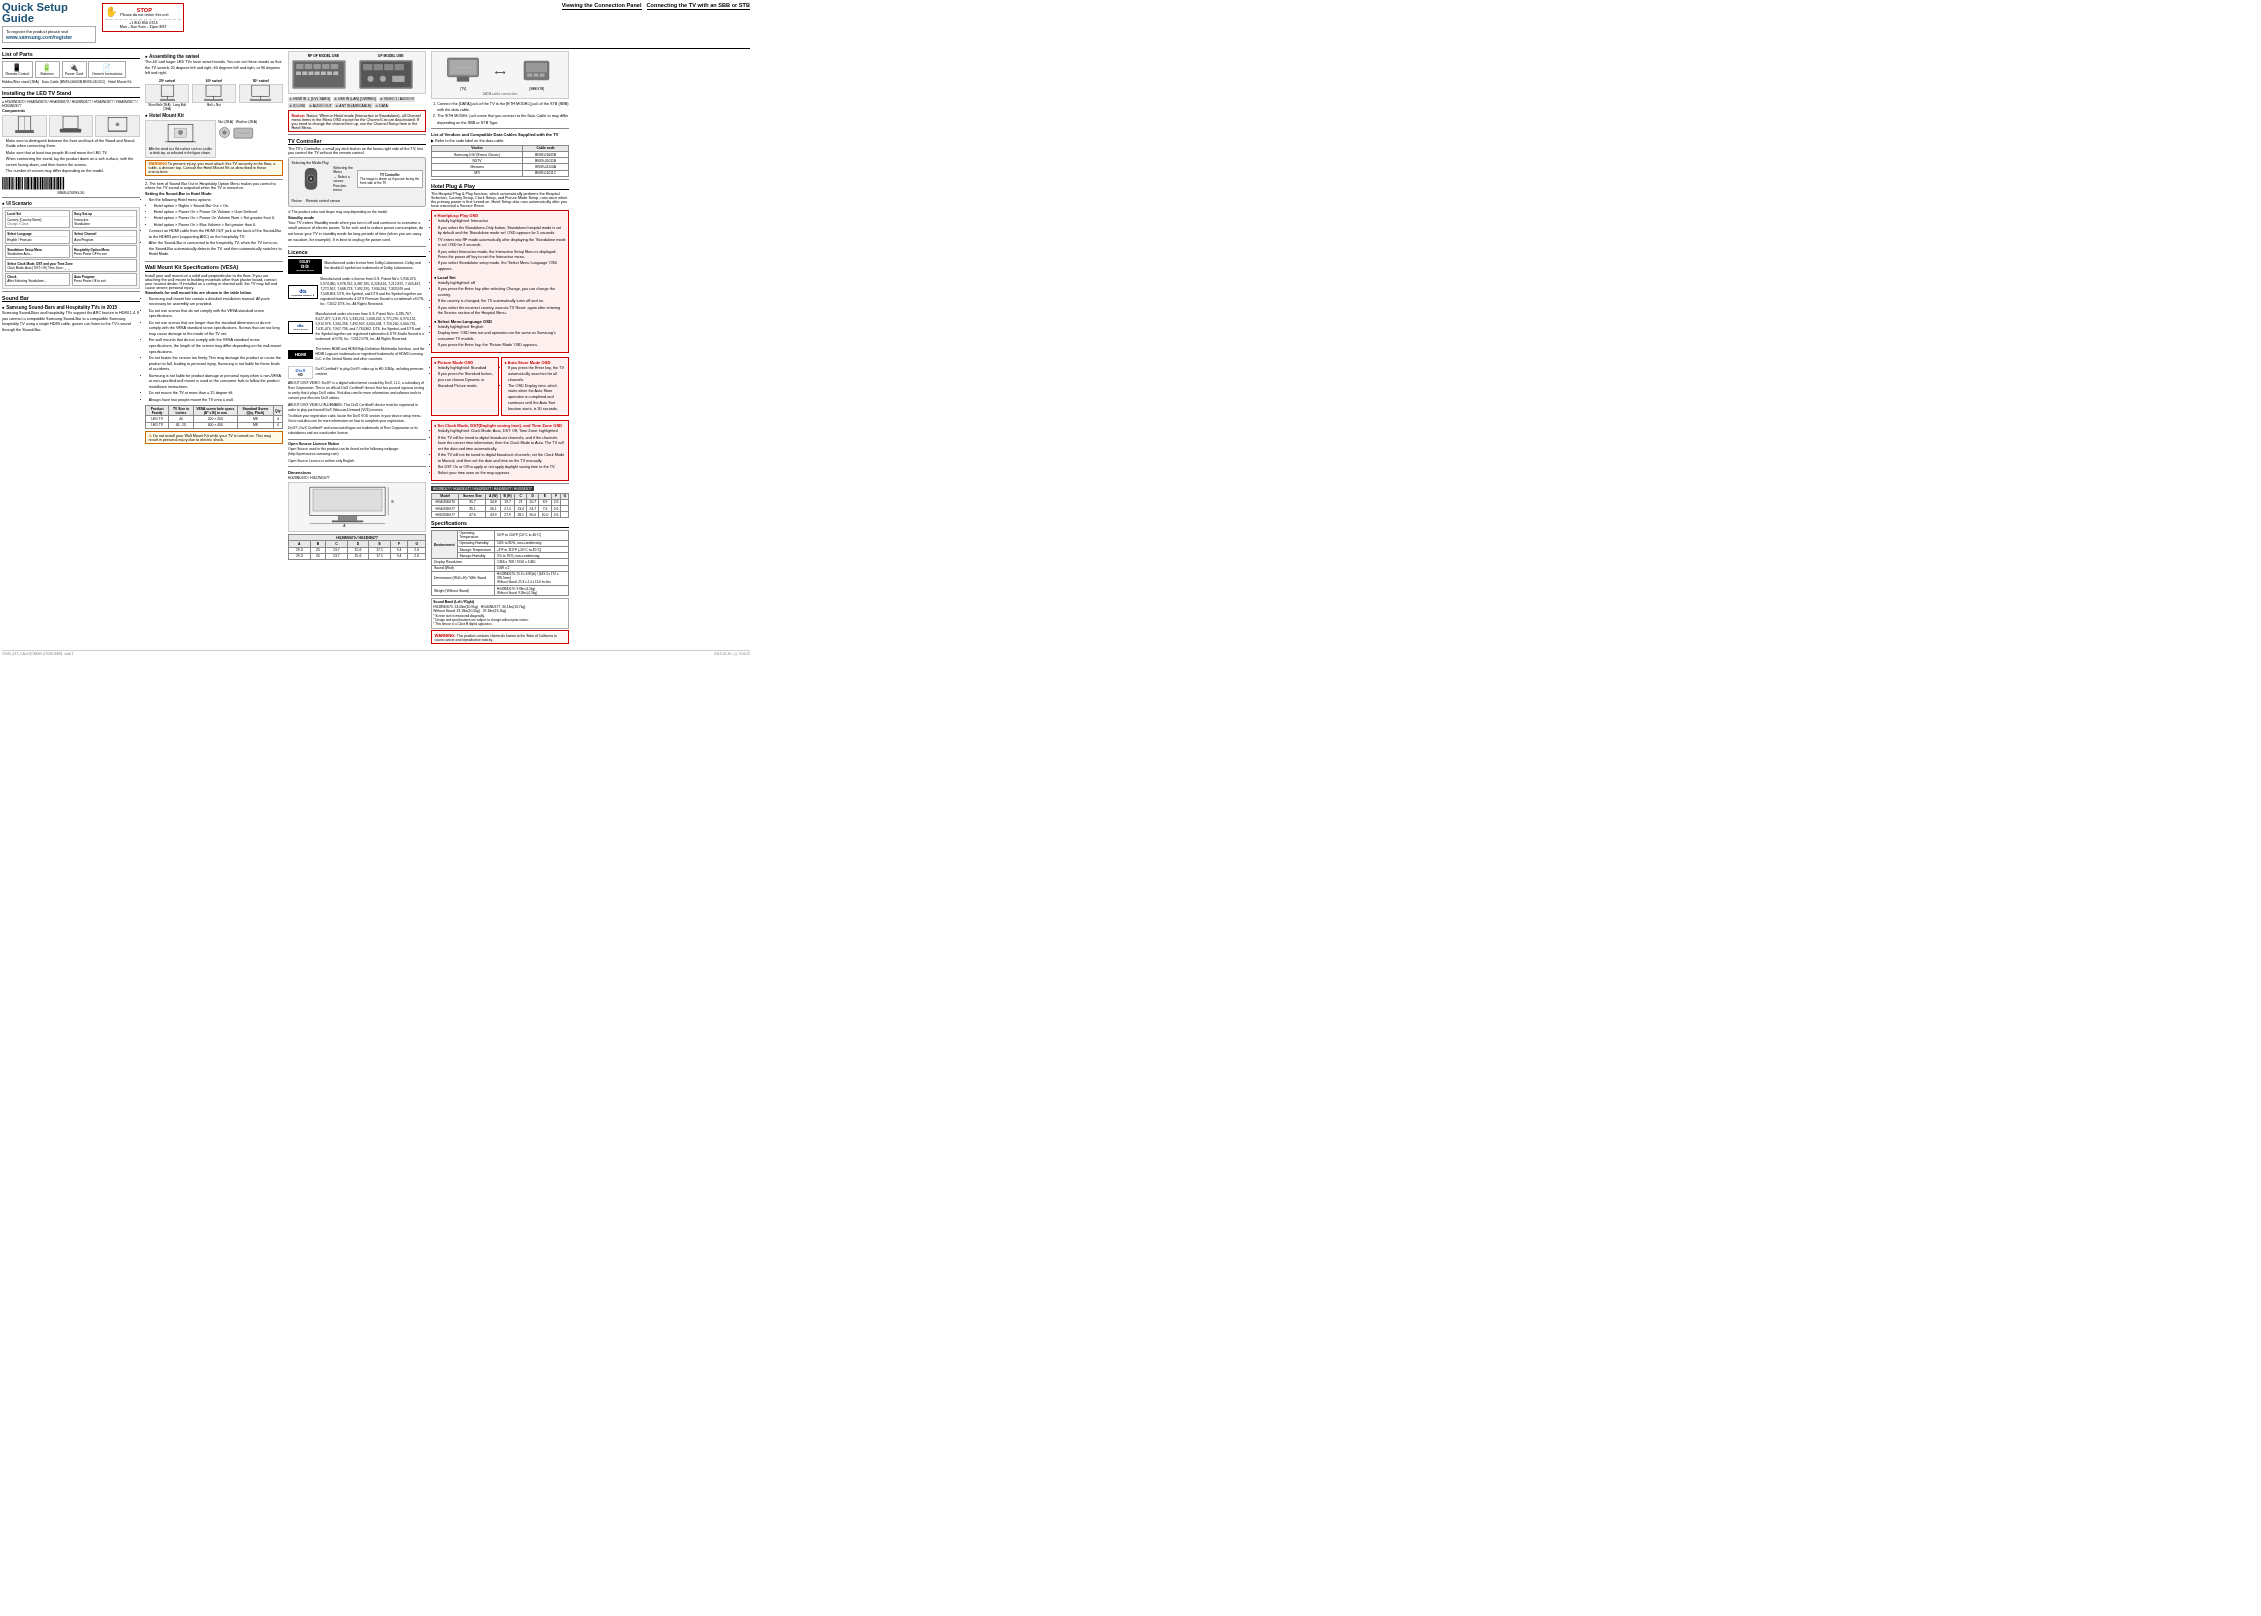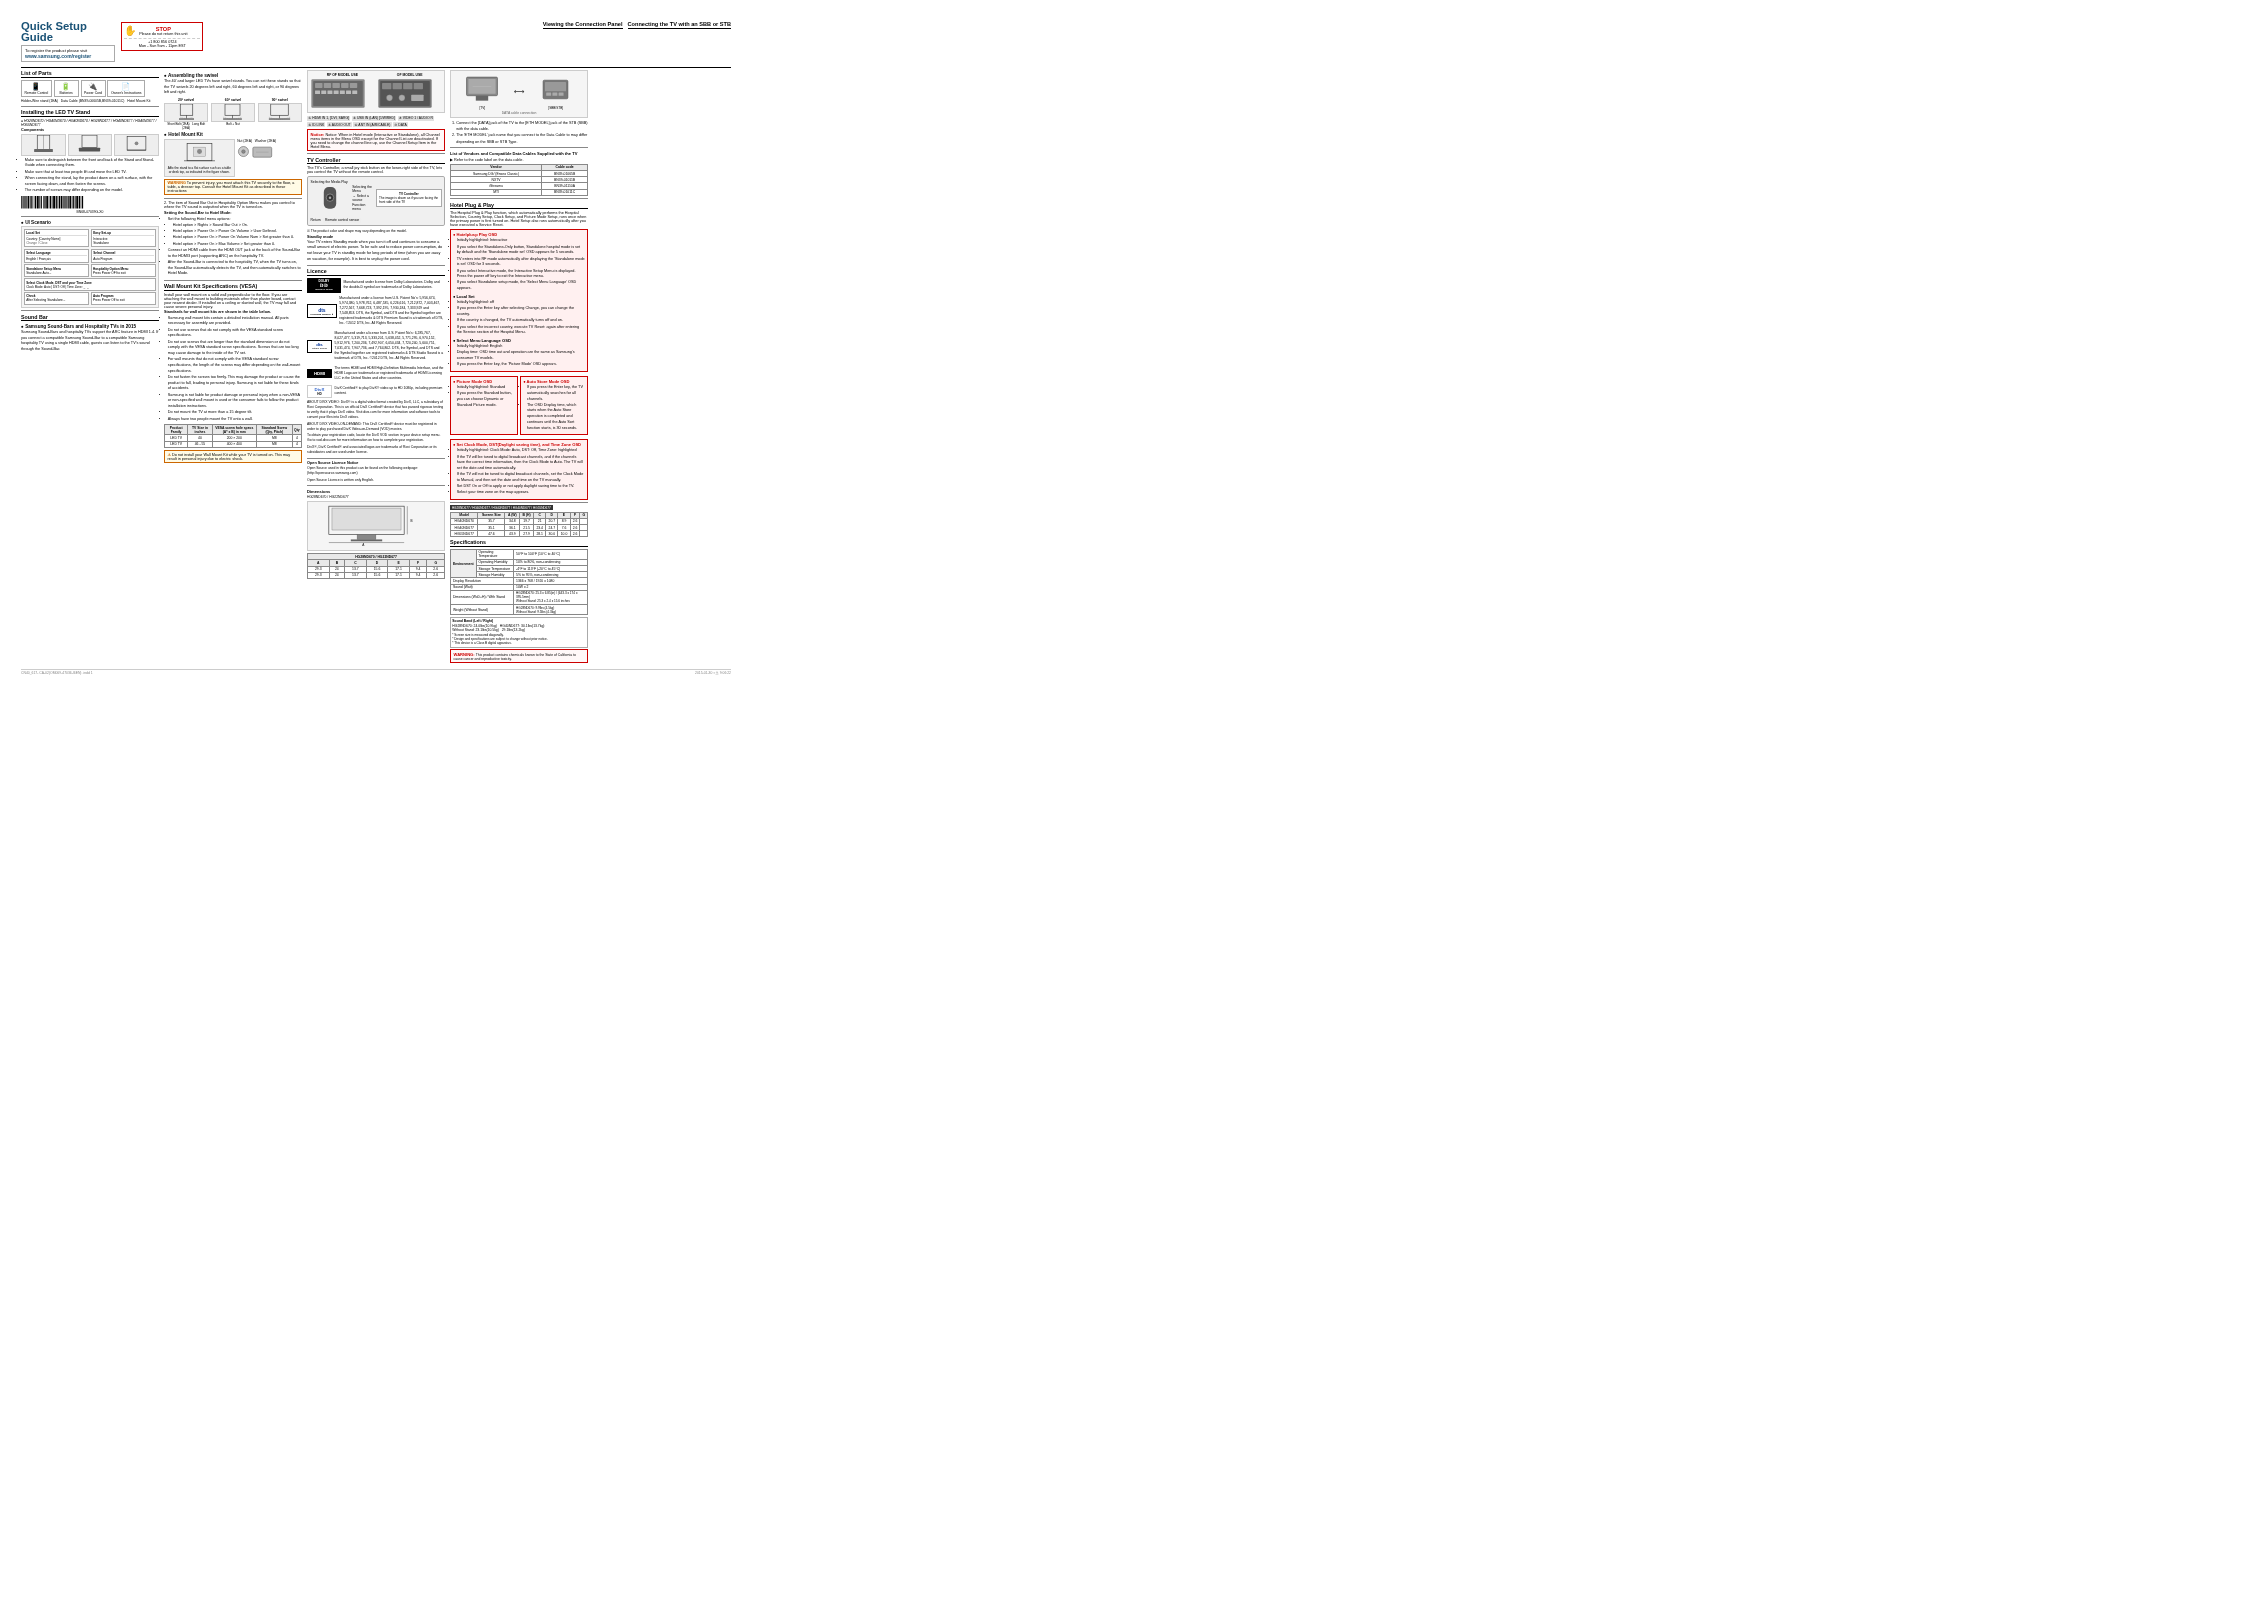--- a/index.html
+++ b/index.html
@@ -7,21 +7,21 @@
       font-family: Arial, Helvetica, sans-serif;
       font-size: 4.4px;
       background: #fff;
       color: #000;
       width: 752px;
       overflow-x: hidden;
     }
     .page {
       width: 752px;
       min-height: 539px;
-      padding: 21px;
+      padding: 2px;
       position: relative;
       background: #fff;
     }
     .section-title {
       font-size: 5.3px;
       font-weight: bold;
       border-bottom: 0.6px solid #000;
       margin-bottom: 1.9px;
       padding-bottom: 0.6px;
     }

